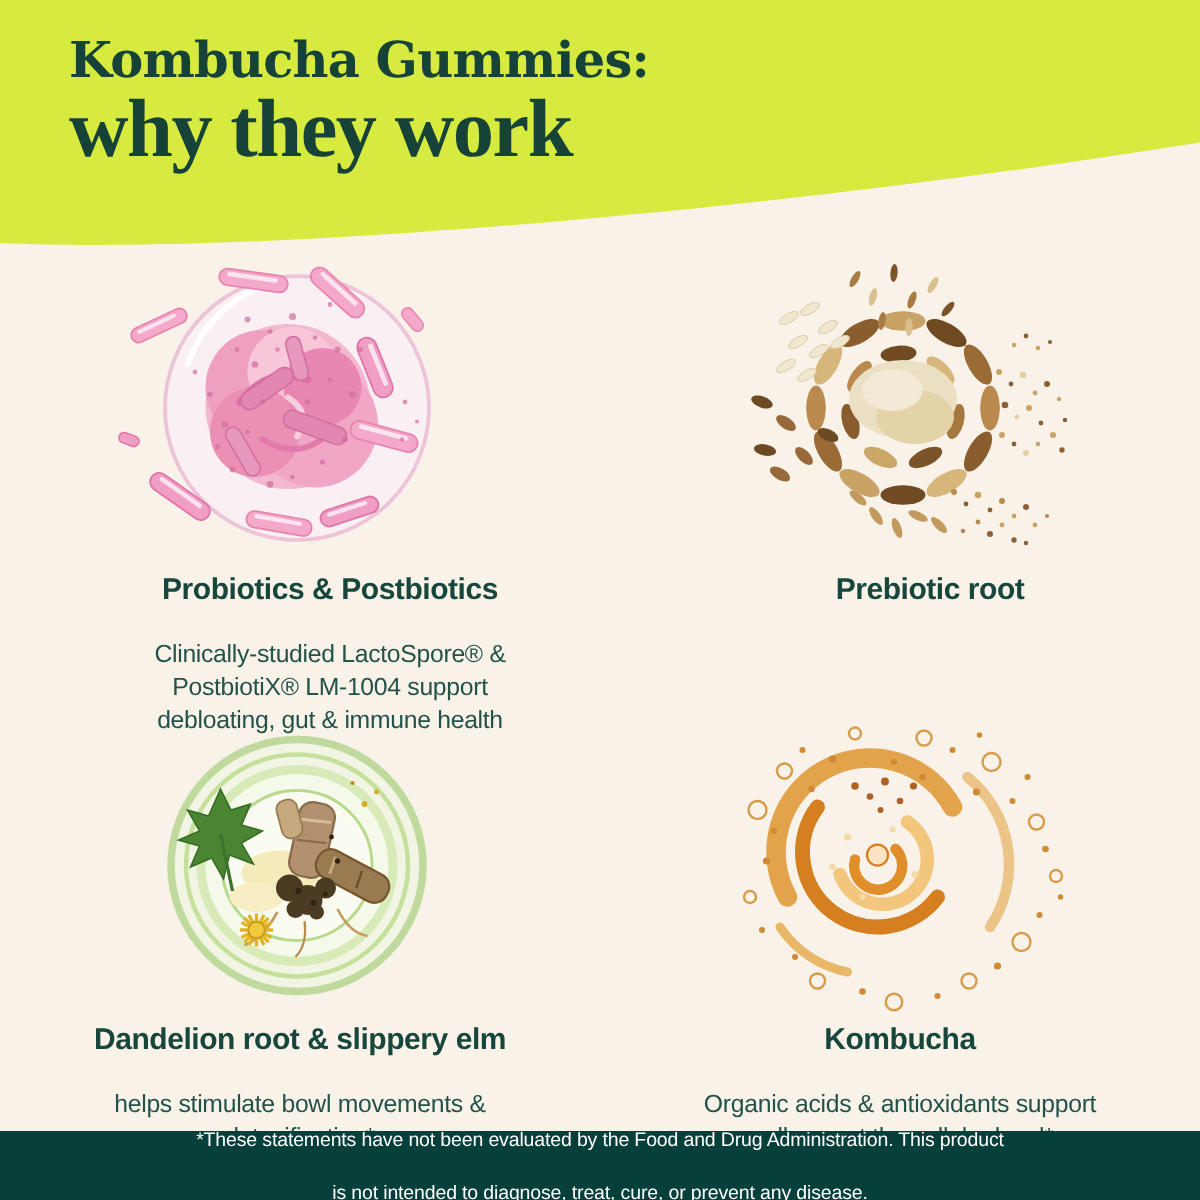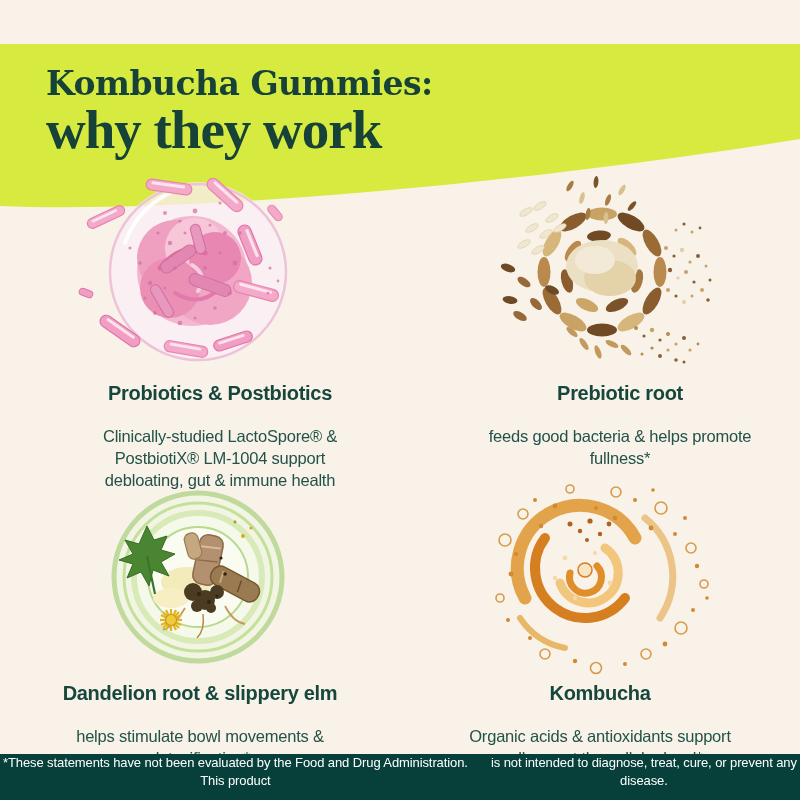--- a/index.html
+++ b/index.html
@@ -2,21 +2,21 @@
 <html><head>
 <meta charset="utf-8">
 <style>
   html,body{margin:0;padding:0;}
   .page{
     position:relative;width:800px;height:800px;overflow:hidden;
     background:#f8f2e9;
     font-family:"Liberation Sans",sans-serif;
   }
   
-  .header{position:absolute;top:0;left:0;width:800px;height:172px;margin-top:44px;}
+  .header{position:absolute;top:0;left:0;width:800px;height:172px;}
   .header svg{display:block;}
   .header-text{
     position:absolute;top:22px;left:46px;color:#164238;
     font-family:"DejaVu Serif",serif;font-weight:bold;letter-spacing:-0.5px;
   }
   .header-line1{font-size:33px;line-height:1.1;}
   .header-line2{font-size:55px;line-height:1.02;letter-spacing:-1px;font-family:Liberation Serif, serif;}
   
   .grid{
     position:absolute;top:170px;left:0;width:800px;
@@ -36,21 +36,21 @@
     letter-spacing:-0.3px;
   }
   .caption p{
     margin:21px auto 0;max-width:282px;font-size:16.5px;line-height:1.32;
     color:#235249;letter-spacing:-0.2px;
   }
   
   .footer{
     position:absolute;left:0;bottom:0;width:800px;height:46px;
     background:#07403a;color:#ffffff;text-align:center;
-    display:flex;flex-direction:row;justify-content:center;gap:17px;
+    display:flex;flex-direction:column;justify-content:center;gap:17px;
   }
   .footer span{display:block;font-size:13px;line-height:1.35;letter-spacing:-0.1px;}
 </style>
 </head>
 <body>
 
 <div class="page">
 
   <div class="header">
     <svg width="800" height="172" viewBox="0 0 800 172">
@@ -279,21 +279,20 @@
       </svg>
     </div>
 
     <div class="caption cap-r1 c1">
       <h2>Probiotics &amp; Postbiotics</h2>
       <p>Clinically-studied LactoSpore® &amp; PostbiotiX® LM-1004 support debloating, gut &amp; immune health</p>
     </div>
 
     <div class="caption cap-r1 c2">
       <h2>Prebiotic root</h2>
-      <p>feeds good bacteria &amp; helps promote fullness*</p>
     </div>
 
     <div class="ill ill-r2 c1">
       <svg width="250" height="180" viewBox="0 0 250 180">
 
         <circle cx="123" cy="89" r="84" fill="#f1f7e2" opacity="0.7" stroke="#a9cf7e" stroke-width="5"></circle>
         <circle cx="123" cy="89" r="74" fill="none" stroke="#c4e09a" stroke-width="3"></circle>
         <circle cx="123" cy="89" r="64" fill="#f5f9ea" stroke="#d8eab8" stroke-width="6"></circle>
         <circle cx="123" cy="89" r="50" fill="#fafcf2" stroke="#b8d88e" stroke-width="2"></circle>
 

